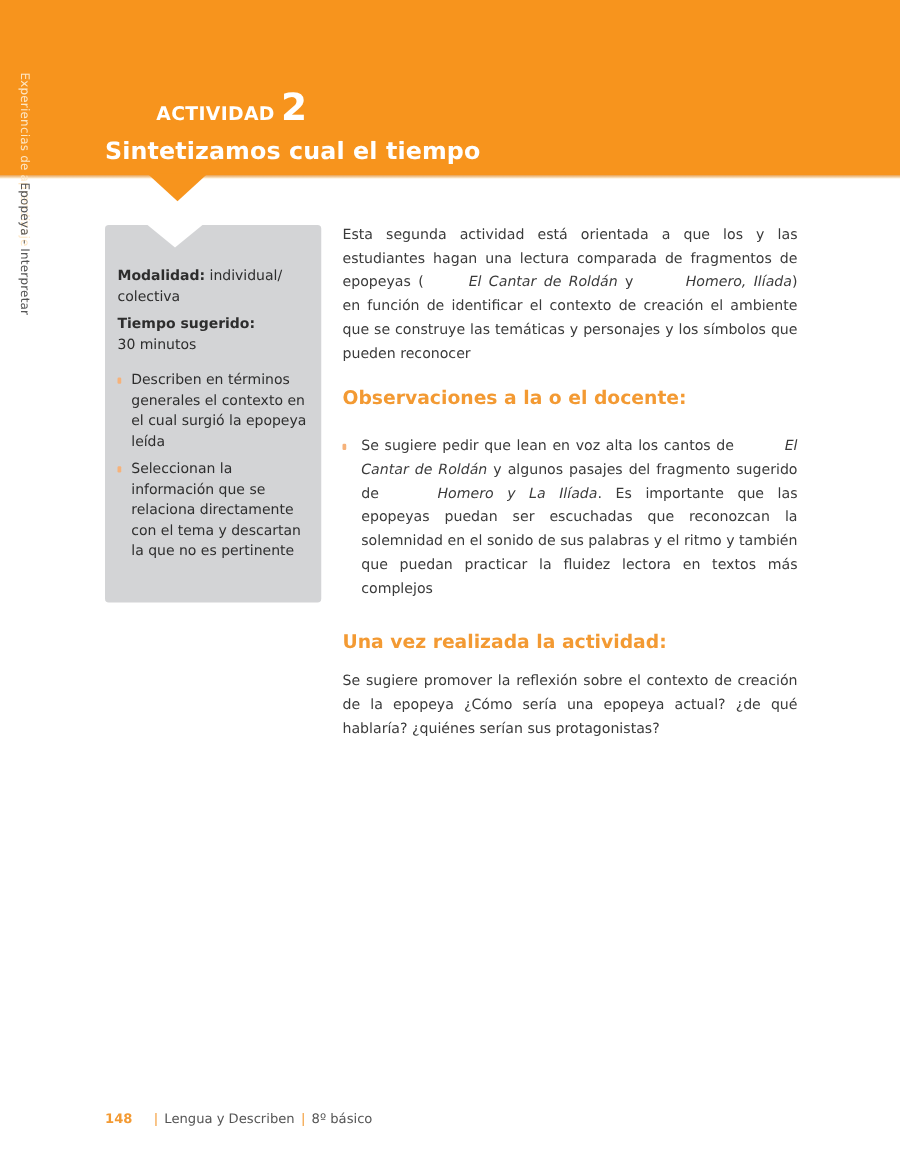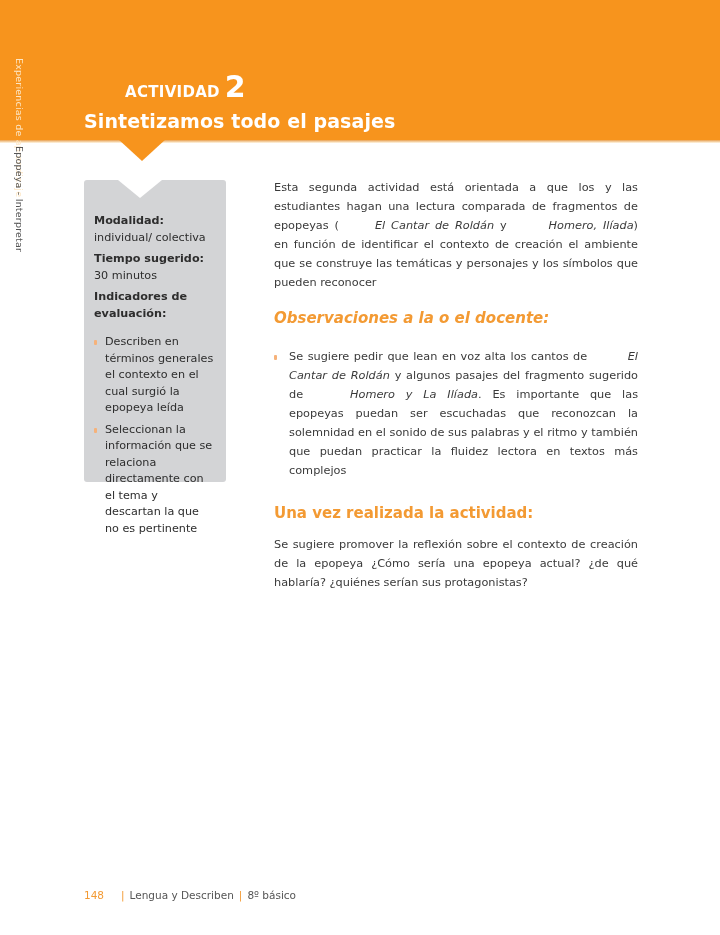--- a/index.html
+++ b/index.html
@@ -38,21 +38,21 @@
     }
     .act-word { font-size: 15px; font-weight: bold; letter-spacing: 0.3px; margin-left: 41px; }
     .act-num { font-size: 30px; font-weight: bold; margin-left: 5px; line-height: 30px; }
     .act-title {
       position: absolute; left: 84px; top: 110px;
       color: #ffffff; font-size: 19px; font-weight: bold;
       font-family: "DejaVu Sans", sans-serif; letter-spacing: 0.1px;
     }
 
     .info-box {
-      position: absolute; left: 84px; top: 180px; width: 142px; height: 302px;
+      position: absolute; left: 84px; top: 180px; width: 173px; height: 302px;
       background: #d3d4d6; border-radius: 3px;
       padding: 32px 10px 10px 10px;
       font-size: 11.2px; line-height: 17px; color: #2d2d2d;
     }
     .info-notch {
       position: absolute; left: 34px; top: 0; width: 0; height: 0;
       border-left: 22px solid transparent; border-right: 22px solid transparent;
       border-top: 18px solid #ffffff;
     }
     .info-line { display: block; margin-bottom: 4px; }
@@ -60,56 +60,55 @@
     .info-list { list-style: none; margin-top: 12px; }
     .info-list li { position: relative; padding-left: 11px; margin-bottom: 5px; line-height: 16.5px; }
     .bullet {
       position: absolute; left: 0; top: 6px; width: 3px; height: 5px;
       background: #f6b27a; border-radius: 1px;
     }
 
     .main { position: absolute; left: 274px; width: 364px; font-size: 11.3px; color: #3a3a3a; }
     .p1 { top: 178px; line-height: 19px; text-align: justify; }
     .h2 { font-size: 15px; font-weight: bold; color: #f39a33; font-family: "DejaVu Sans", sans-serif; }
-    .h-obs { top: 309px; font-style: italic; }
+    .h-obs { top: 309px; }
     .obs-list { top: 347px; list-style: none; line-height: 19px; text-align: justify; }
     .obs-list li { position: relative; padding-left: 15px; }
     .obs-list .bullet { top: 8px; background: #f6b27a; }
     .h-vez { top: 504px; }
     .p2 { top: 535px; line-height: 19px; text-align: justify; }
     i { font-style: italic; padding-left: 36px; }
 
     .footer {
       position: absolute; left: 84px; top: 889px; font-size: 10.5px; color: #555;
       display: flex; align-items: center;
     }
-    .page-num { color: #f39a33; font-weight: normal; margin-right: 12px; }
+    .page-num { color: #f39a33; font-weight: bold; margin-right: 12px; }
     .sep { color: #f39a33; margin: 0 5px; }
   </style>
 </head>
 <body>
 
 <div class="header"></div>
 <div class="header-shadow"></div>
 <div class="header-notch"></div>
 
 <div class="side-label-top">Experiencias de aprendizaje</div>
 <div class="side-label-bottom">Epopeya - Interpretar</div>
 
 <div class="act-label">
   <span class="act-word">ACTIVIDAD</span>
   <span class="act-num">2</span>
 </div>
-<div class="act-title">Sintetizamos todo el pasajes</div>
+<div class="act-title">Sintetizamos cual el tiempo</div>
 
 <div class="info-box">
   <div class="info-notch"></div>
   <span class="info-line"><b>Modalidad:</b><span> individual/ colectiva</span></span>
   <span class="info-line"><b>Tiempo sugerido:</b><br><span>30 minutos</span></span>
-  <span class="info-line"><b>Indicadores de evaluación:</b></span>
   <ul class="info-list">
     <li><span class="bullet"></span><span>Describen en términos generales el contexto en el cual surgió la epopeya leída</span></li>
     <li><span class="bullet"></span><span>Seleccionan la información que se relaciona directamente con el tema y descartan la que no es pertinente</span></li>
   </ul>
 </div>
 
 <p class="main p1"><span>Esta segunda actividad está orientada a que los y las estudiantes hagan una lectura comparada de fragmentos de epopeyas (</span><i>El Cantar de Roldán</i><span> y </span><i>Homero, Ilíada</i><span>) en función de identificar el contexto de creación el ambiente que se construye las temáticas y personajes y los símbolos que pueden reconocer</span></p>
 
 <h2 class="main h2 h-obs">Observaciones a la o el docente:</h2>
 <ul class="main obs-list">

